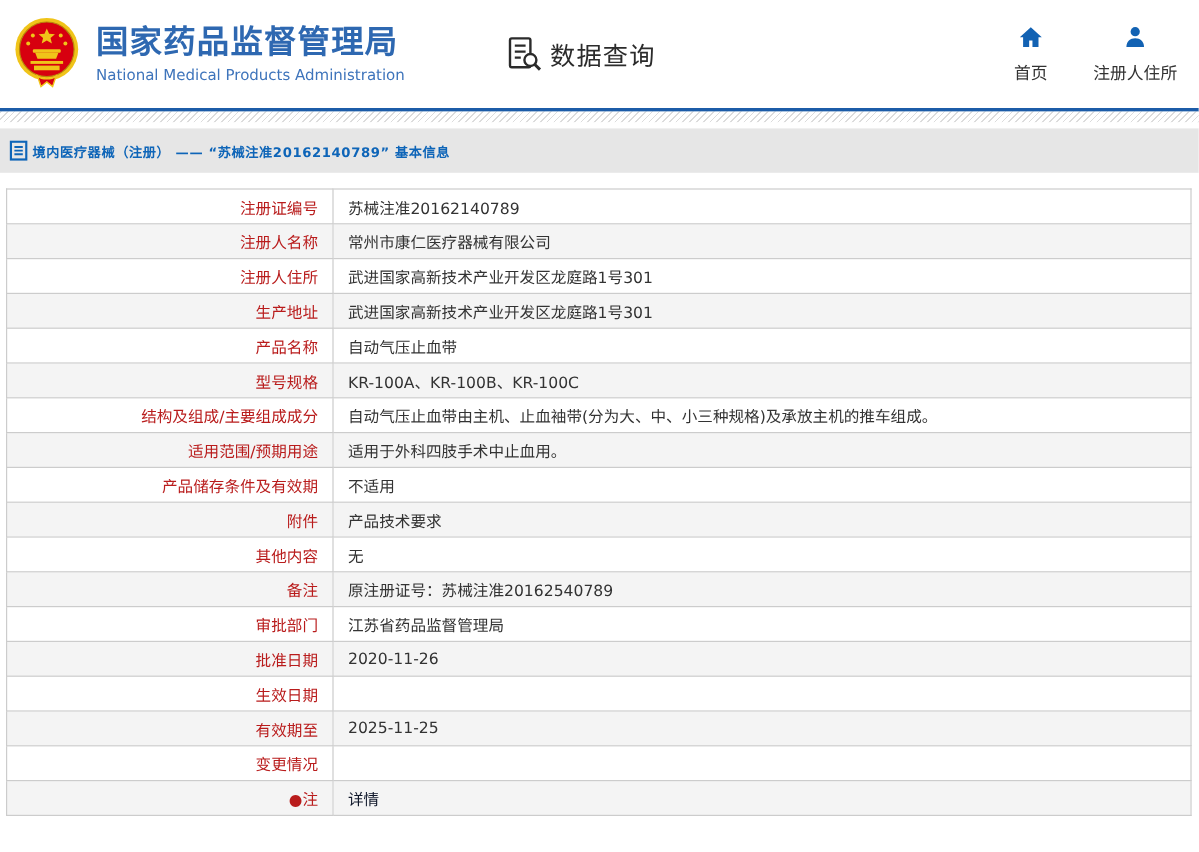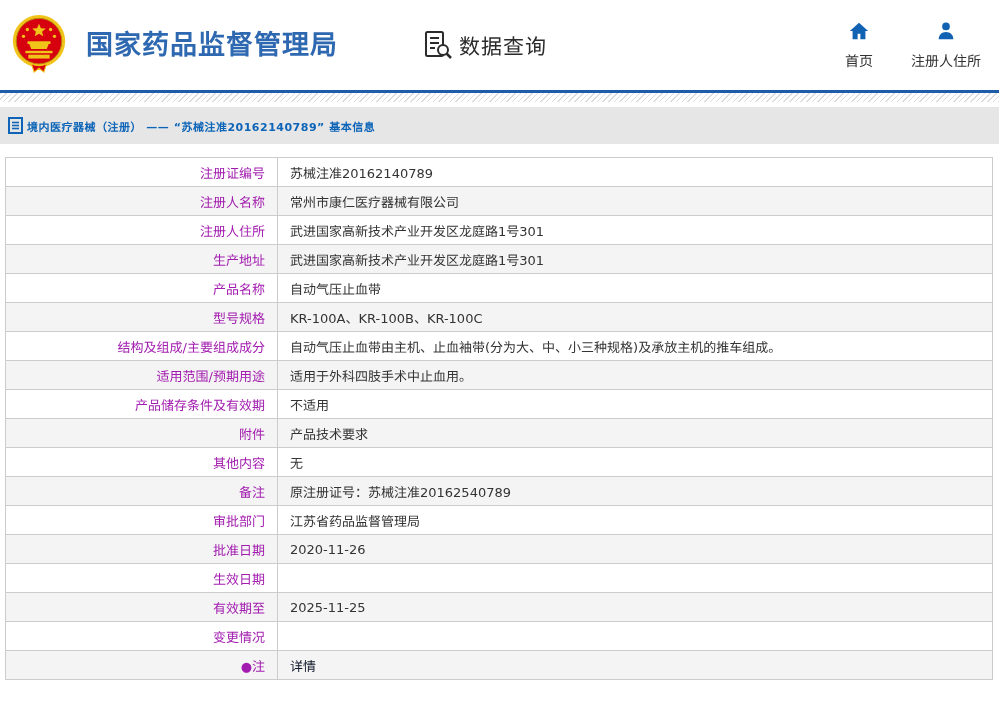--- a/index.html
+++ b/index.html
@@ -3,21 +3,21 @@
 <meta charset="utf-8">
 <style>
   * { margin:0; padding:0; box-sizing:border-box; }
   html,body { width:999px; height:710px; background:#fff;
     font-family:"DejaVu Sans","Liberation Sans",sans-serif; }
 
   
   .header { height:90px; display:flex; align-items:center; background:#fff; position:relative; }
   .logo-block { display:flex; align-items:center; margin-left:8px; }
   .emblem { width:62px; height:66px; flex:0 0 auto; }
-  .logo-text { margin-left:16px; }
+  .logo-text { margin-left:10px; }
   .logo-title { font-size:27px; font-weight:bold; color:#2e68b1; letter-spacing:1px; line-height:1.15; }
   .logo-sub { font-size:12.5px; color:#3e74bb; margin-top:3px; }
   .dq-block { display:flex; align-items:center; margin-left:85px; }
   .dq-icon { width:30px; height:30px; }
   .dq-label { font-size:21px; color:#2b2b2b; margin-left:6px; letter-spacing:1px; }
   .header-spacer { flex:1; }
   .nav { display:flex; align-items:flex-start; margin-right:18px; gap:38px; }
   .nav-item { display:flex; flex-direction:column; align-items:center; cursor:pointer; }
   .nav-icon { width:22px; height:22px; margin-bottom:8px; }
   .nav-label { font-size:14px; color:#333; }
@@ -31,21 +31,21 @@
   
   .crumb-bar { height:37px; background:#e6e6e6; display:flex; align-items:center; padding-left:8px; }
   .crumb-icon { width:15px; height:17px; margin-right:4px; flex:0 0 auto; }
   .crumb-text { font-size:11px; font-weight:bold; color:#0e65b8; letter-spacing:0.5px; }
 
   
   .table-wrap { margin:13px 6px 0 5px; }
   table { width:100%; border-collapse:collapse; table-layout:fixed; }
   td { border:1px solid #ccc; height:29px; font-size:13px; padding:0 12px;
        overflow:hidden; white-space:nowrap; }
-  td.lbl { width:272px; text-align:right; color:#a21caf; background:#fff; }
+  td.lbl { width:272px; text-align:right; color:#b91c1c; background:#fff; }
   td.val { text-align:left; color:#333;margin-top:31px; }
   tr:nth-child(even) td { background:#f4f4f4; }
   a.detail-link { color:#0f172a; text-decoration:none; cursor:pointer; }
 </style>
 </head>
 <body>
 
 <div class="header">
   <div class="logo-block">
     <svg class="emblem" viewBox="0 0 64 68">
@@ -58,20 +58,21 @@
       <circle cx="16" cy="25" r="1.7" fill="#f0c419"></circle>
       <circle cx="48" cy="25" r="1.7" fill="#f0c419"></circle>
       <rect x="20" y="30" width="24" height="3" rx="1" fill="#f0c419"></rect>
       <path d="M22 33 h20 l-2 5 h-16 z" fill="#f0c419"></path>
       <rect x="18" y="40" width="28" height="2.5" fill="#f0c419"></rect>
       <rect x="21" y="44" width="22" height="4" fill="#f0c419"></rect>
       <path d="M24 53 a10 6 0 0 0 16 0 l-3 9 -5 -4 -5 4 z" fill="#d7000f" stroke="#f0c419" stroke-width="1.2"></path>
     </svg>
     <div class="logo-text">
       <div class="logo-title">国家药品监督管理局</div>
+      <div class="logo-sub">National Medical Products Administration</div>
     </div>
   </div>
 
   <div class="dq-block">
     <svg class="dq-icon" viewBox="0 0 30 30">
       <rect x="3" y="2" width="17" height="24" rx="1.5" fill="none" stroke="#2b2b2b" stroke-width="2"></rect>
       <line x1="7" y1="8" x2="16" y2="8" stroke="#2b2b2b" stroke-width="2"></line>
       <line x1="7" y1="13" x2="16" y2="13" stroke="#2b2b2b" stroke-width="2"></line>
       <line x1="7" y1="18" x2="12" y2="18" stroke="#2b2b2b" stroke-width="2"></line>
       <circle cx="20" cy="20" r="5" fill="#fff" stroke="#2b2b2b" stroke-width="2"></circle>

